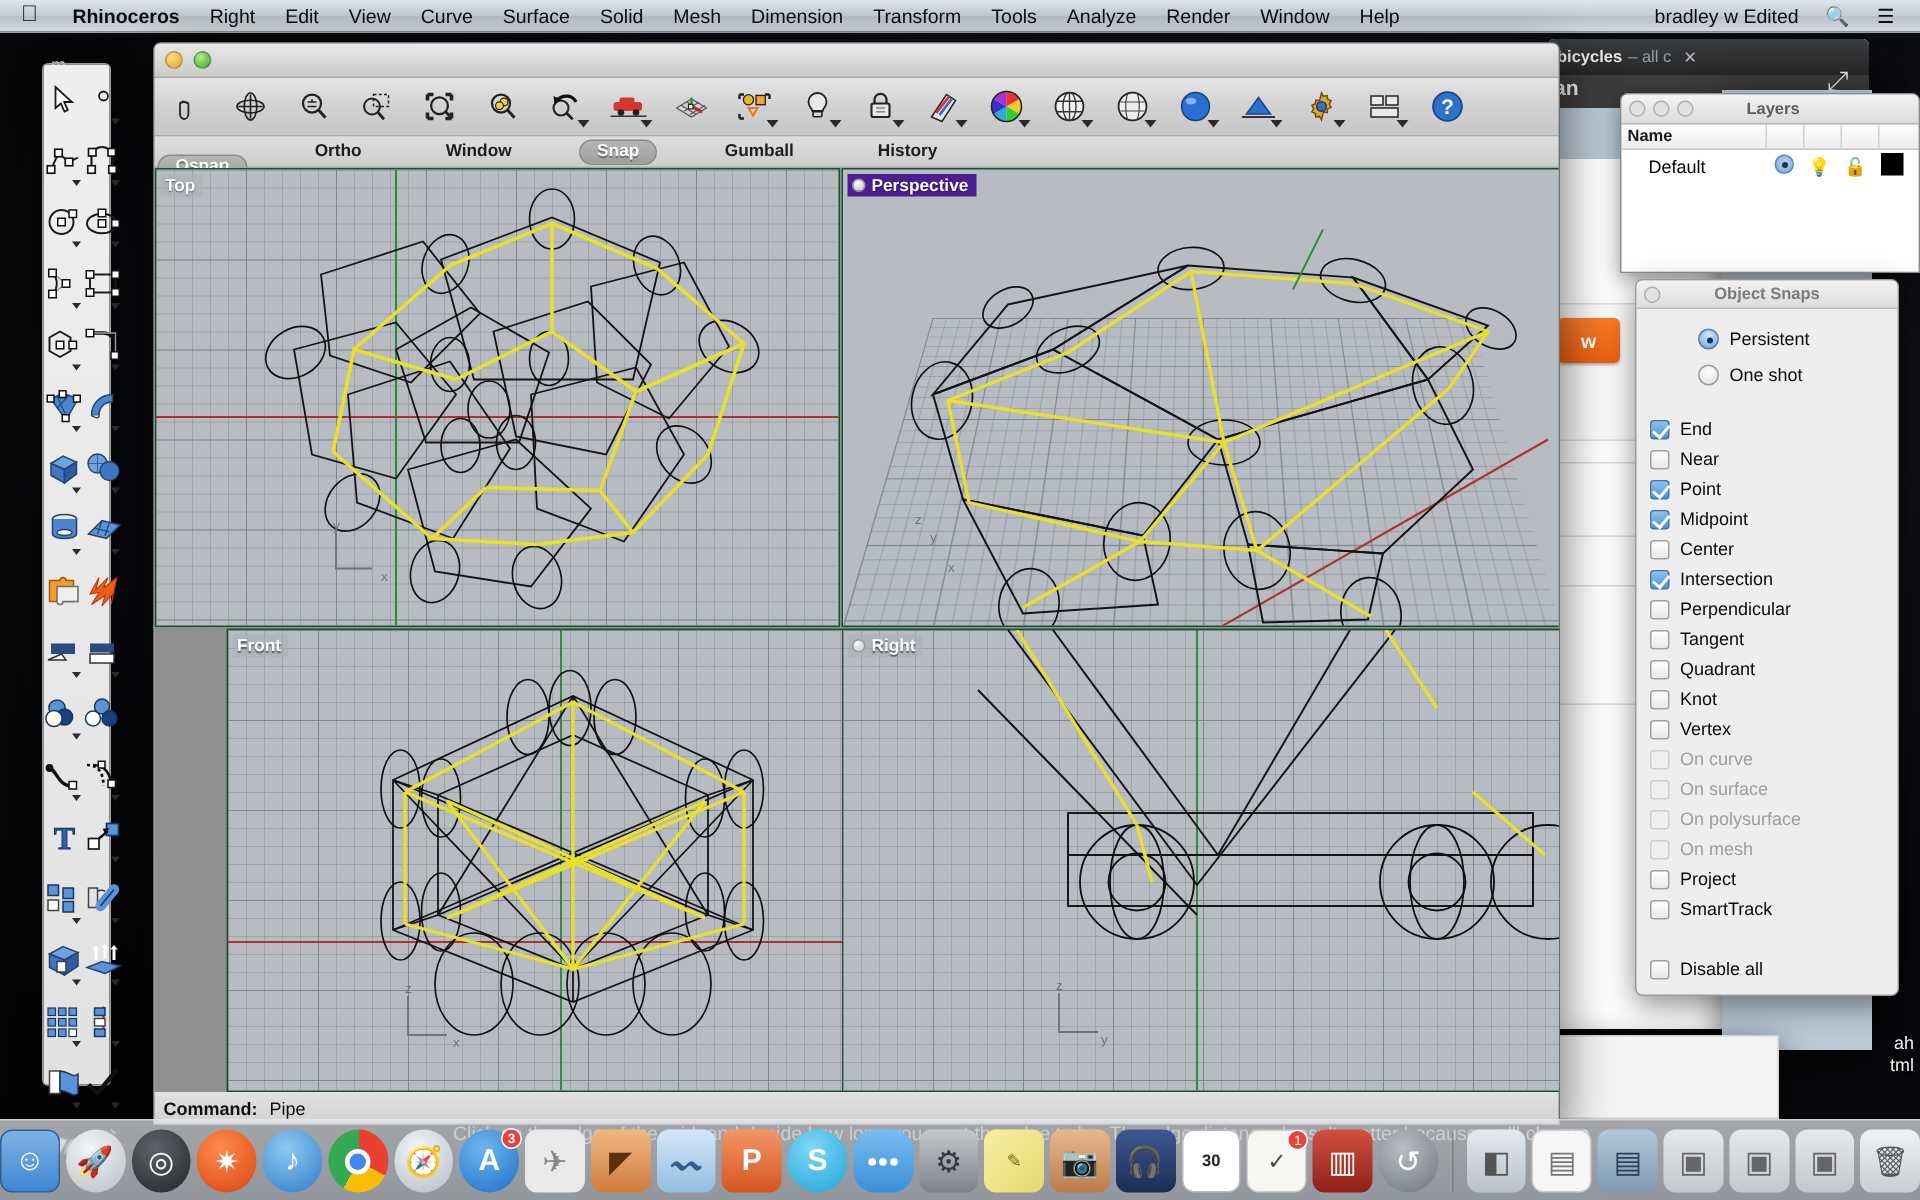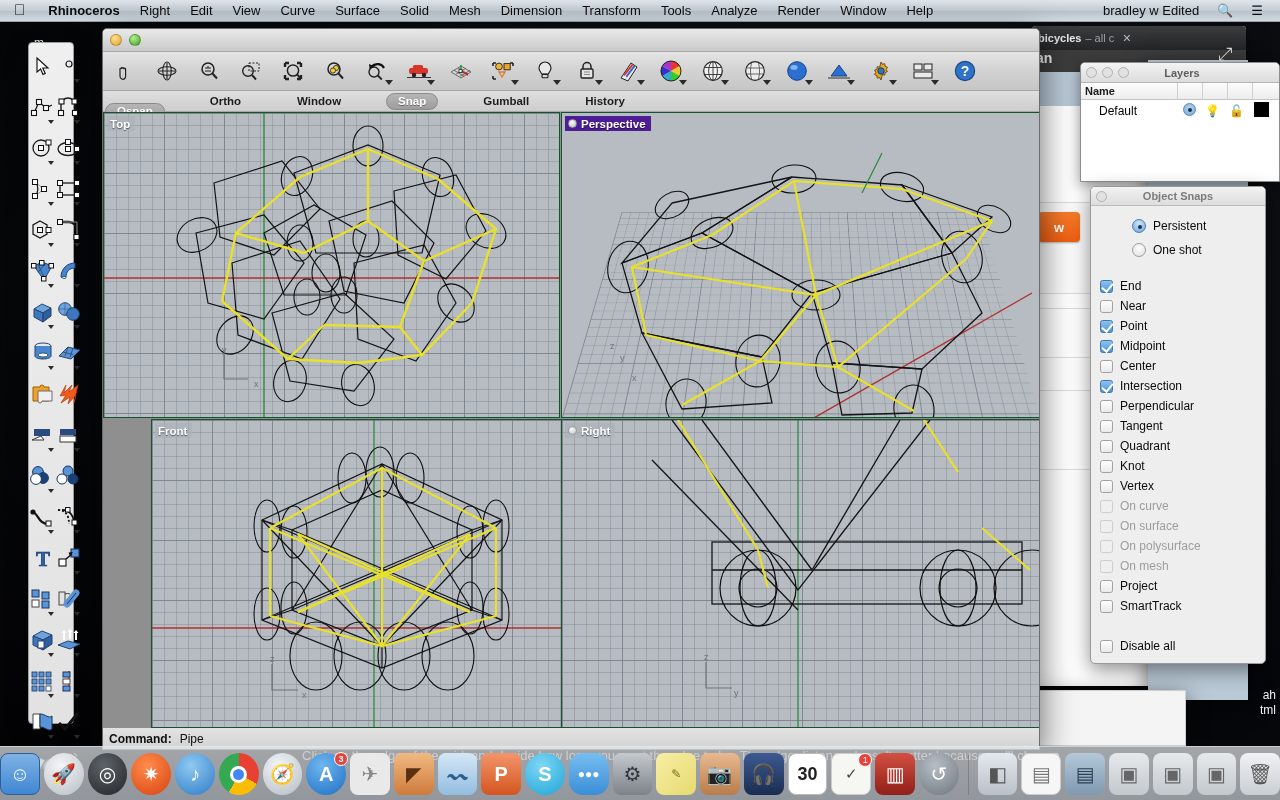--- a/index.html
+++ b/index.html
@@ -1111,21 +1111,21 @@
     <div class="dock-icon" style="background:#e9e9e9;color:#888;">✈</div>
     <div class="dock-icon" style="background:linear-gradient(to bottom,#f0b982,#cf7b3c);color:#5b3010;">◤</div>
     <div class="dock-icon" style="background:linear-gradient(to bottom,#d5e7f6,#92bde0);color:#2c5f8f;">〰</div>
     <div class="dock-icon" style="background:linear-gradient(to bottom,#f2956a,#d45620);font-weight:bold;">P</div>
     <div class="dock-icon" style="background:radial-gradient(circle at 40% 30%,#7fd7f6,#1fa5d6);border-radius:50%;font-weight:bold;">S</div>
     <div class="dock-icon" style="background:linear-gradient(to bottom,#77bdf0,#3b8ed6);border-radius:14px;font-size:12px;">●●●</div>
     <div class="dock-icon" style="background:linear-gradient(to bottom,#c4c9ce,#7c8287);color:#33383c;">⚙</div>
     <div class="dock-icon" style="background:linear-gradient(135deg,#f7efa6,#e6d96f);color:#7a6a12;font-size:12px;">✎</div>
     <div class="dock-icon" style="background:linear-gradient(to bottom,#e8b98f,#b87c49);">📷</div>
     <div class="dock-icon" style="background:linear-gradient(to bottom,#3c5a92,#1b2c50);">🎧</div>
-    <div class="dock-icon" style="background:#fff;color:#222;font-weight:bold;font-size:18px;border:1px solid #bbb;">30</div>
+    <div class="dock-icon" style="background:#fff;color:#222;font-weight:bold;font-size:11px;border:1px solid #bbb;">30</div>
     <div class="dock-icon" style="background:#f6f6f2;color:#444;font-size:15px;border:1px solid #ccc;">✓<span class="dock-badge">1</span></div>
     <div class="dock-icon" style="background:linear-gradient(to bottom,#d34f42,#8f2018);">▥</div>
     <div class="dock-icon" style="background:radial-gradient(circle at 40% 30%,#b7bec5,#6e767d);border-radius:50%;">↺</div>
     <div class="dock-sep"></div>
     <div class="dock-icon" style="background:linear-gradient(to bottom,#e4e9ee,#b9c0c7);color:#555;">◧</div>
     <div class="dock-icon" style="background:#f6f6f6;color:#777;border:1px solid #ccc;">▤</div>
     <div class="dock-icon" style="background:linear-gradient(to bottom,#b4c8d9,#7f99b0);color:#2c4056;">▤</div>
     <div class="dock-icon" style="background:linear-gradient(to bottom,#e6e9ec,#c3c8cd);color:#666;">▣</div>
     <div class="dock-icon" style="background:linear-gradient(to bottom,#e6e9ec,#c3c8cd);color:#666;">▣</div>
     <div class="dock-icon" style="background:linear-gradient(to bottom,#e6e9ec,#c3c8cd);color:#666;">▣</div>

